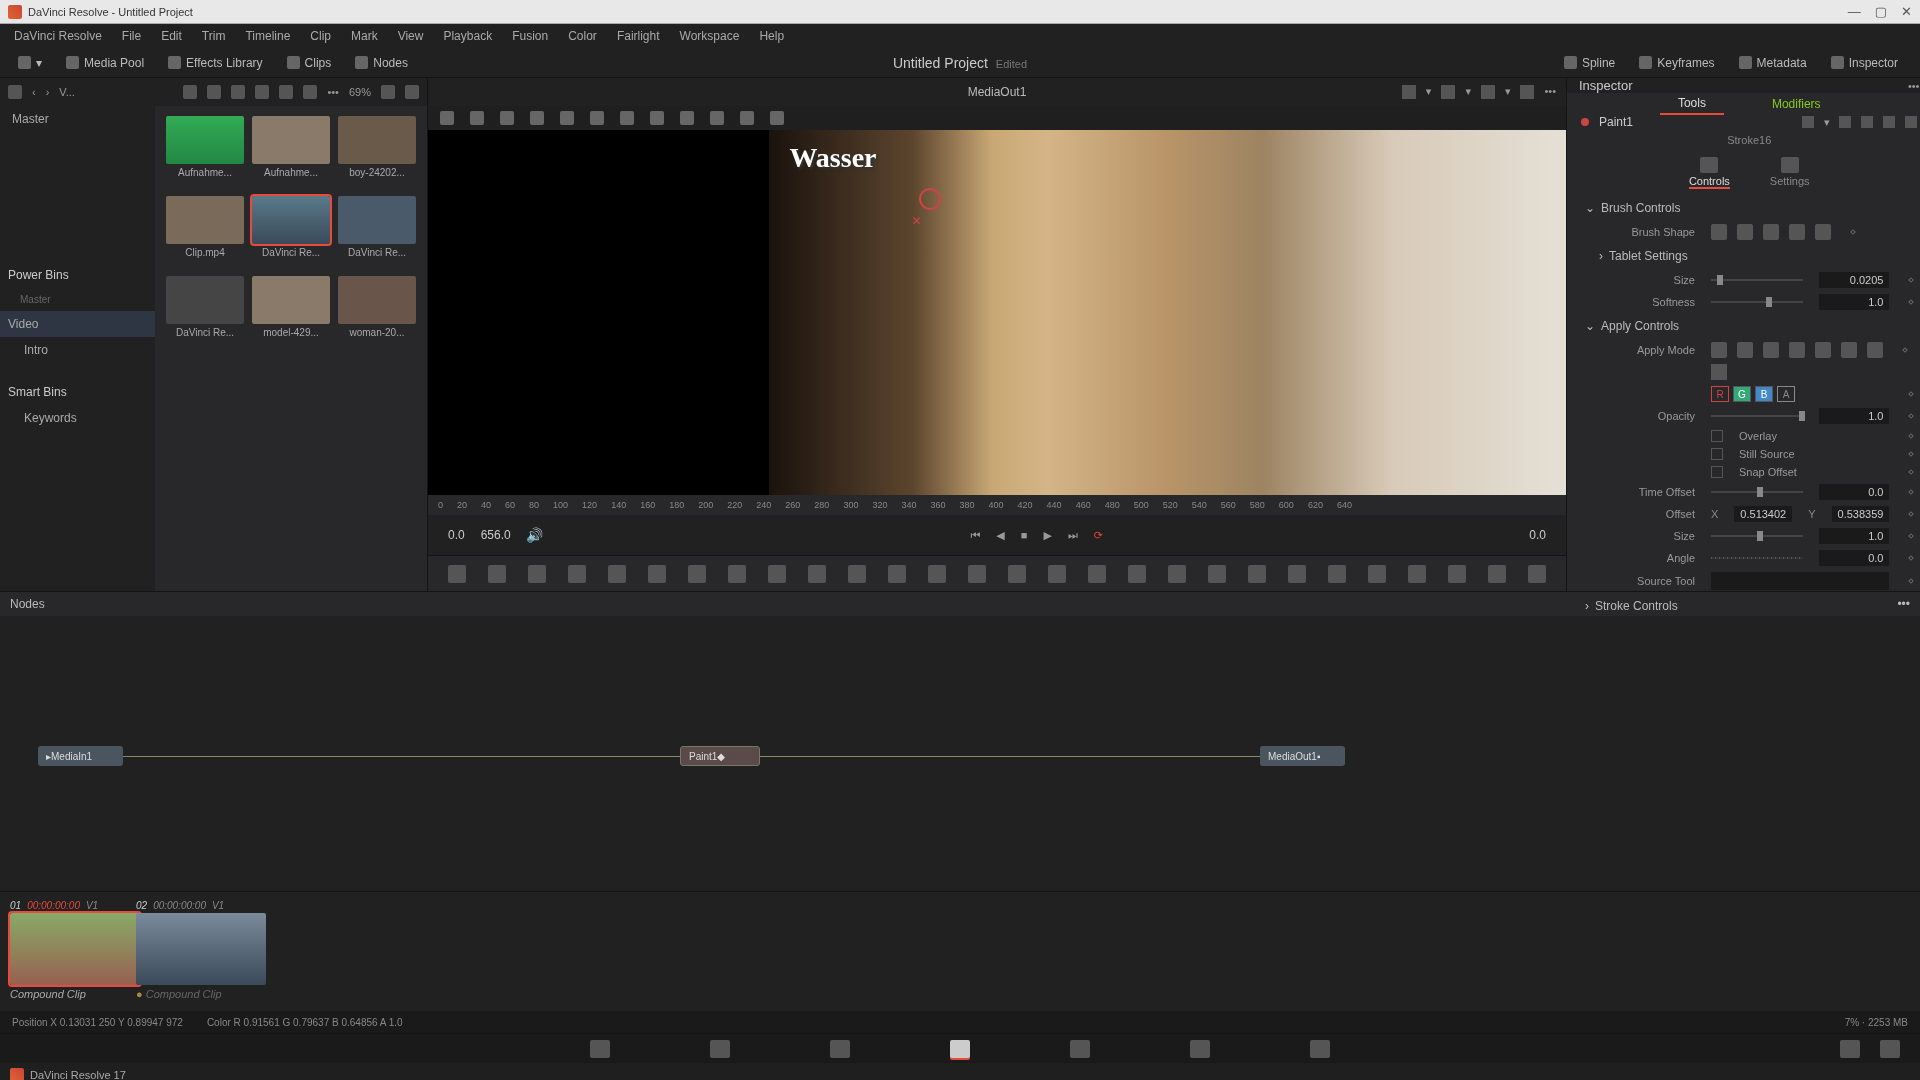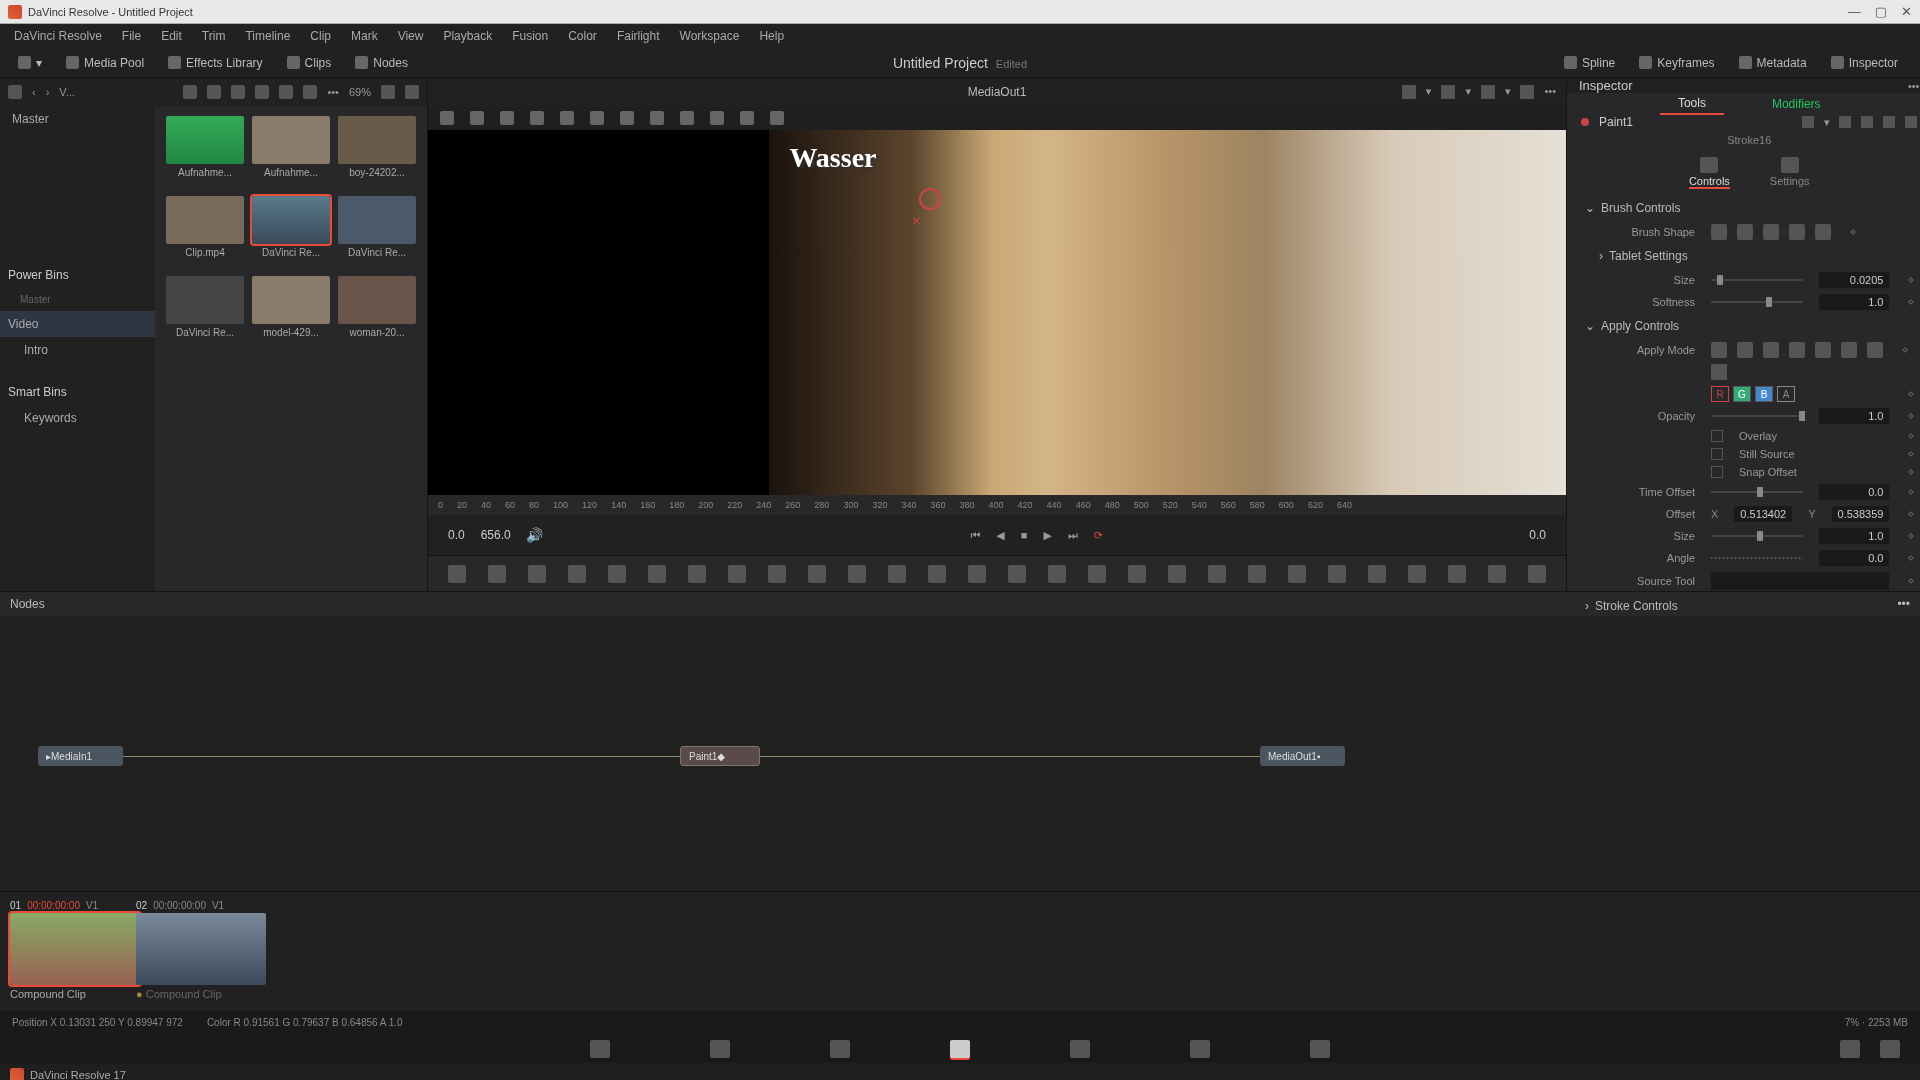--- a/index.html
+++ b/index.html
@@ -45,21 +45,21 @@
 .vruler { height:20px; background:#28282a; display:flex; align-items:center; padding:0 10px; font-size:9px; color:#888; gap:14px; overflow:hidden; }
 .vtransport { height:40px; background:#212121; display:flex; align-items:center; padding:0 20px; gap:16px; }
 .vtransport .sep { flex:1; }
 .vtransport .tc { font-size:12px; color:#ccc; }
 .fxbar { height:36px; background:#28282a; border-top:1px solid #141414; display:flex; align-items:center; padding:0 20px; gap:22px; }
 .fxbar .t { width:18px; height:18px; background:#555; border-radius:2px; }
 .rpanel { width:408px; background:#28282a; border-left:1px solid #141414; display:flex; flex-direction:column; }
 .rtop { height:28px; background:#212121; display:flex; align-items:center; padding:0 12px; }
 .rtop .lbl { font-size:13px; color:#ccc; }
 .rtabs { height:28px; display:flex; align-items:center; justify-content:center; gap:30px; }
-.rtabs .tab { font-size:12px; color:#22c55e; padding:3px 18px; }
+.rtabs .tab { font-size:12px; color:#84cc16; padding:3px 18px; }
 .rtabs .tab.on { color:#ddd; border-bottom:2px solid #e64b3c; }
 .nodehdr { height:28px; display:flex; align-items:center; padding:0 14px; gap:10px; }
 .nodehdr .dot { width:8px; height:8px; background:#c44; border-radius:50%; }
 .nodehdr .nm { color:#ccc; font-size:12px; }
 .nodehdr .ric { margin-left:auto; display:flex; gap:10px; }
 .nodehdr .ric .i { width:12px; height:12px; background:#555; }
 .stroke { text-align:center; padding:5px; font-size:11px; color:#888; }
 .cstabs { display:flex; justify-content:center; gap:40px; padding:6px 0; }
 .cstabs .ct { text-align:center; font-size:11px; color:#888; }
 .cstabs .ct.on { color:#ddd; border-bottom:2px solid #e64b3c; }
@@ -86,21 +86,21 @@
 .nhdr { height:24px; display:flex; align-items:center; padding:0 10px; font-size:12px; color:#bbb; justify-content:space-between; }
 .ncanvas { height:275px; background:#212121; position:relative; }
 .node { position:absolute; height:20px; padding:0 8px; font-size:10px; color:#ddd; display:flex; align-items:center; border-radius:3px; }
 .node.m { background:#4a5560; left:38px; top:130px; width:85px; }
 .node.p { background:#5a4a4a; left:680px; top:130px; width:80px; border:1px solid #776; }
 .node.o { background:#4a5560; left:1260px; top:130px; width:85px; }
 .wire { position:absolute; height:1px; background:#886; top:140px; }
 .wire.w1 { left:123px; width:557px; }
 .wire.w2 { left:760px; width:500px; }
 .cliprow { height:120px; background:#212121; border-top:1px solid #141414; padding:6px 10px; display:flex; gap:8px; }
-.clip { width:118px; }
+.clip { width:118px;font-style:italic; }
 .clip .chdr { display:flex; align-items:center; gap:6px; font-size:10px; color:#888; padding:2px 0; }
 .clip .chdr .cn { color:#ccc; }
 .clip .chdr .tc.on { color:#e64b3c; }
 .clip .ci { width:130px; height:72px; background:#456; border-radius:2px; }
 .clip.sel .ci { outline:2px solid #e64b3c; }
 .clip .cl { font-size:11px; color:#aaa; padding-top:3px; }
 .statusbar { height:22px; background:#1a1a1a; display:flex; align-items:center; padding:0 12px; font-size:10px; color:#888; gap:24px; }
 .pagebar { height:30px; background:#1a1a1a; border-top:1px solid #141414; display:flex; align-items:center; justify-content:center; gap:100px; }
 .pagebar .p { width:20px; height:18px; background:#555; border-radius:2px; }
 .pagebar .p.on { background:#ccc; box-shadow:0 2px 0 #e64b3c; }

